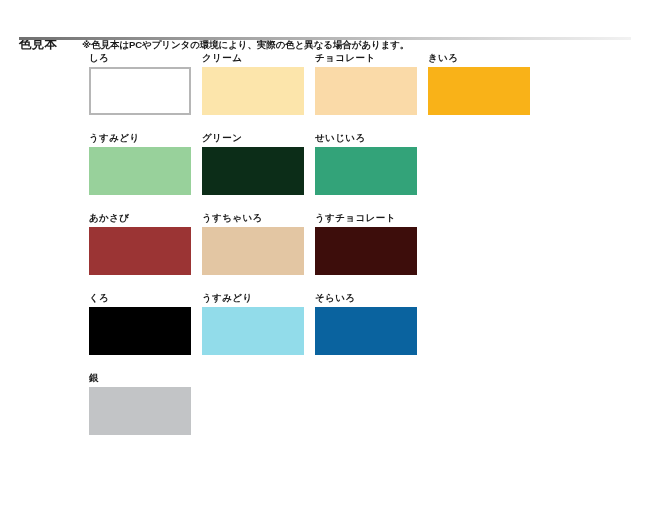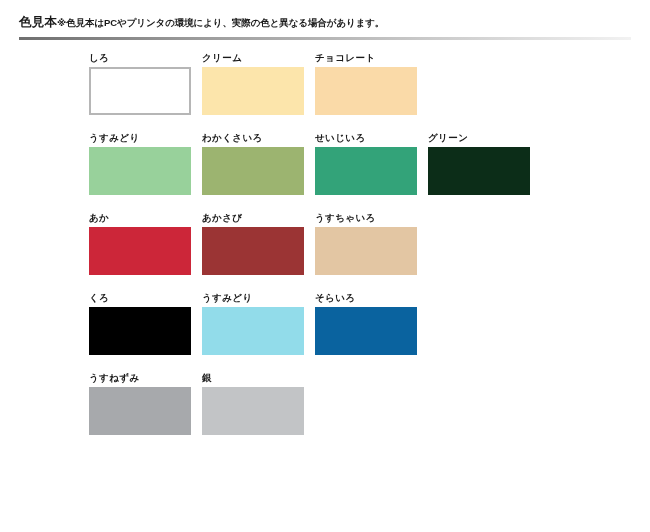--- a/index.html
+++ b/index.html
@@ -25,23 +25,24 @@
     display: flex;
     align-items: baseline;
   }
   #page-title {
     margin-left: 19px;
     font-size: 12.5px;
     font-weight: bold;
     color: #1a1a1a;
     letter-spacing: 0.2px;
     white-space: nowrap;
+    margin-top: 22px;
   }
   #header-note {
-    margin-left: 0;
+    margin-left: 25px;
     font-size: 9.5px;
     font-weight: bold;
     color: #1a1a1a;
     white-space: nowrap;
     letter-spacing: -0.1px;
   }
   #header-rule {
     position: absolute;
     left: 19px;
     top: 37px;
@@ -104,73 +105,69 @@
         <div class="swatch-chip bordered" style="background: rgb(255, 255, 255);"></div>
       </div>
       <div class="swatch-cell">
         <div class="swatch-label">クリーム</div>
         <div class="swatch-chip" style="background: rgb(252, 229, 171);"></div>
       </div>
       <div class="swatch-cell">
         <div class="swatch-label">チョコレート</div>
         <div class="swatch-chip" style="background: rgb(250, 218, 168);"></div>
       </div>
+      <div class="swatch-cell">
+        <div class="swatch-label">きいろ</div>
+        <div class="swatch-chip" style="background: rgb(249, 178, 24);"></div>
+      </div>
     </div>
     <div class="swatch-row">
       <div class="swatch-cell">
         <div class="swatch-label">うすみどり</div>
         <div class="swatch-chip" style="background: rgb(152, 209, 155);"></div>
       </div>
       <div class="swatch-cell">
-        <div class="swatch-label">わかくさいろ</div>
-        <div class="swatch-chip" style="background: rgb(156, 180, 112);"></div>
+        <div class="swatch-label">グリーン</div>
+        <div class="swatch-chip" style="background: rgb(12, 45, 24);"></div>
       </div>
       <div class="swatch-cell">
         <div class="swatch-label">せいじいろ</div>
         <div class="swatch-chip" style="background: rgb(51, 163, 121);"></div>
       </div>
-      <div class="swatch-cell">
-        <div class="swatch-label">グリーン</div>
-        <div class="swatch-chip" style="background: rgb(12, 45, 24);"></div>
-      </div>
     </div>
     <div class="swatch-row">
-      <div class="swatch-cell">
-        <div class="swatch-label">あか</div>
-        <div class="swatch-chip" style="background: rgb(204, 38, 57);"></div>
-      </div>
       <div class="swatch-cell">
         <div class="swatch-label">あかさび</div>
         <div class="swatch-chip" style="background: rgb(155, 52, 52);"></div>
       </div>
       <div class="swatch-cell">
         <div class="swatch-label">うすちゃいろ</div>
         <div class="swatch-chip" style="background: rgb(227, 198, 163);"></div>
+      </div>
+      <div class="swatch-cell">
+        <div class="swatch-label">うすチョコレート</div>
+        <div class="swatch-chip" style="background: rgb(61, 13, 11);"></div>
       </div>
     </div>
     <div class="swatch-row">
       <div class="swatch-cell">
         <div class="swatch-label">くろ</div>
         <div class="swatch-chip" style="background: rgb(0, 0, 0);"></div>
       </div>
       <div class="swatch-cell">
         <div class="swatch-label">うすみどり</div>
         <div class="swatch-chip" style="background: rgb(146, 220, 234);"></div>
       </div>
       <div class="swatch-cell">
         <div class="swatch-label">そらいろ</div>
         <div class="swatch-chip" style="background: rgb(10, 99, 159);"></div>
       </div>
     </div>
     <div class="swatch-row">
       <div class="swatch-cell">
-        <div class="swatch-label">うすねずみ</div>
-        <div class="swatch-chip" style="background: rgb(167, 169, 172);"></div>
-      </div>
-      <div class="swatch-cell">
         <div class="swatch-label">銀</div>
         <div class="swatch-chip" style="background: rgb(194, 196, 198);"></div>
       </div>
       <div class="swatch-cell empty">
         <div class="swatch-label"></div>
         <div class="swatch-chip"></div>
       </div>
     </div>
   </div>
 

